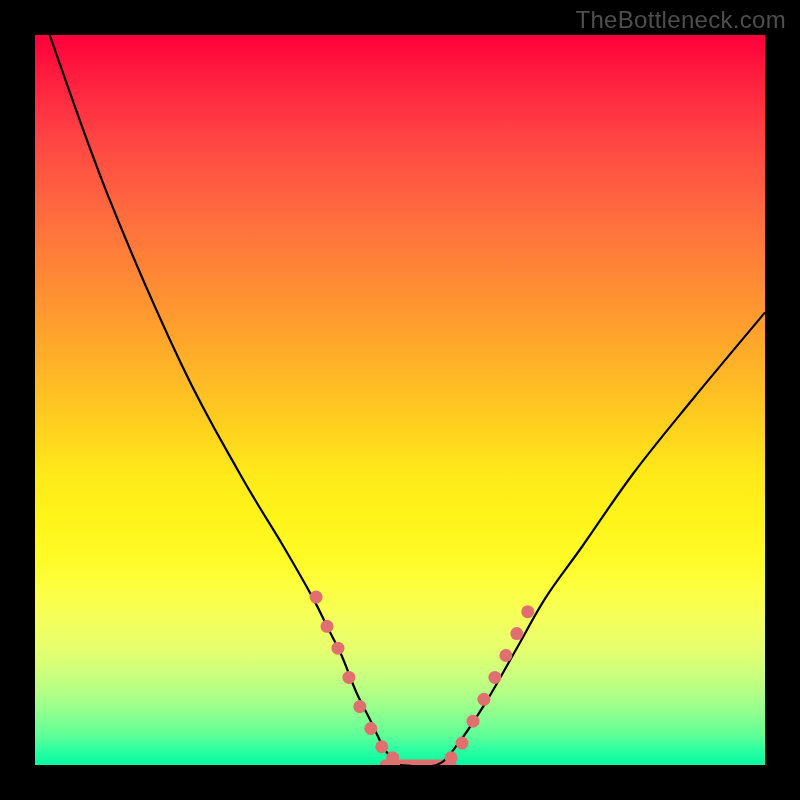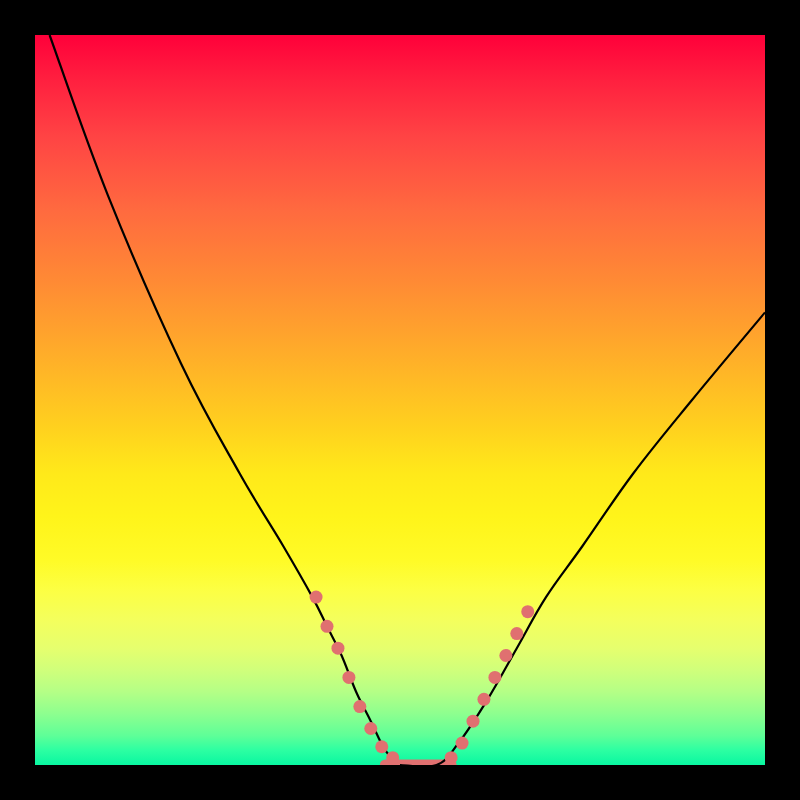--- a/index.html
+++ b/index.html
@@ -75,20 +75,21 @@
   .marker {
     fill: #e07070;
     stroke: none;
   }
 </style>
 </head>
 <body>
 
 <div class="frame">
 
+  <div class="watermark">TheBottleneck.com</div>
 
   <div class="plot">
     <div class="gradient"></div>
 
     <svg class="curves" viewBox="0 0 730 730" preserveAspectRatio="none">
       <path id="left-path" class="curve-path" d="M 14.6 0 C 25.112 28.908, 49.348 101.47000000000003, 73 160.60000000000002 C 96.652 219.73000000000002, 122.348 278.5679999999999, 146 328.49999999999994 C 169.652 378.43199999999996, 186.00400000000002 405.15, 204.4 438 C 222.796 470.85, 235.06000000000003 488.662, 248.20000000000002 511 C 261.34000000000003 533.338, 269.51599999999996 547.6460000000001, 277.4 562.1 C 285.284 576.554, 286.744 580.788, 292 591.3 C 297.256 601.8119999999999, 301.344 608.674, 306.59999999999997 620.5 C 311.85599999999994 632.326, 315.94399999999996 645.174, 321.2 657 C 326.456 668.826, 330.54400000000004 675.6880000000001, 335.8 686.2 C 341.056 696.712, 345.144 707.516, 350.4 715.4 C 355.65599999999995 723.284, 362.372 727.372, 365 730"></path>
       <path id="flat-path" class="curve-path" d="M 350.4 730 L 416.09999999999997 730" style="stroke: rgb(224, 112, 112); stroke-width: 11; stroke-linecap: round;"></path>
       <path id="right-path" class="curve-path" d="M 365 730 C 371.57 730, 390.98800000000006 733.942, 401.50000000000006 730 C 412.01200000000006 726.058, 414.202 719.926, 423.4 708.1 C 432.59799999999996 696.274, 442.088 681.382, 452.6 664.3 C 463.112 647.218, 471.288 631.596, 481.8 613.2 C 492.312 594.8040000000001, 499.1739999999999 580.496, 510.99999999999994 562.1 C 522.8259999999999 543.7040000000001, 531.732 533.338, 547.5 511 C 563.268 488.662, 578.8899999999999 464.28, 598.5999999999999 438 C 618.31 411.72, 633.348 393.908, 657 365 C 680.652 336.092, 716.86 293.168, 730 277.4"></path>
       <g id="markers-left">
           <circle cx="281.05" cy="562.1" r="6.5" class="marker"></circle>

